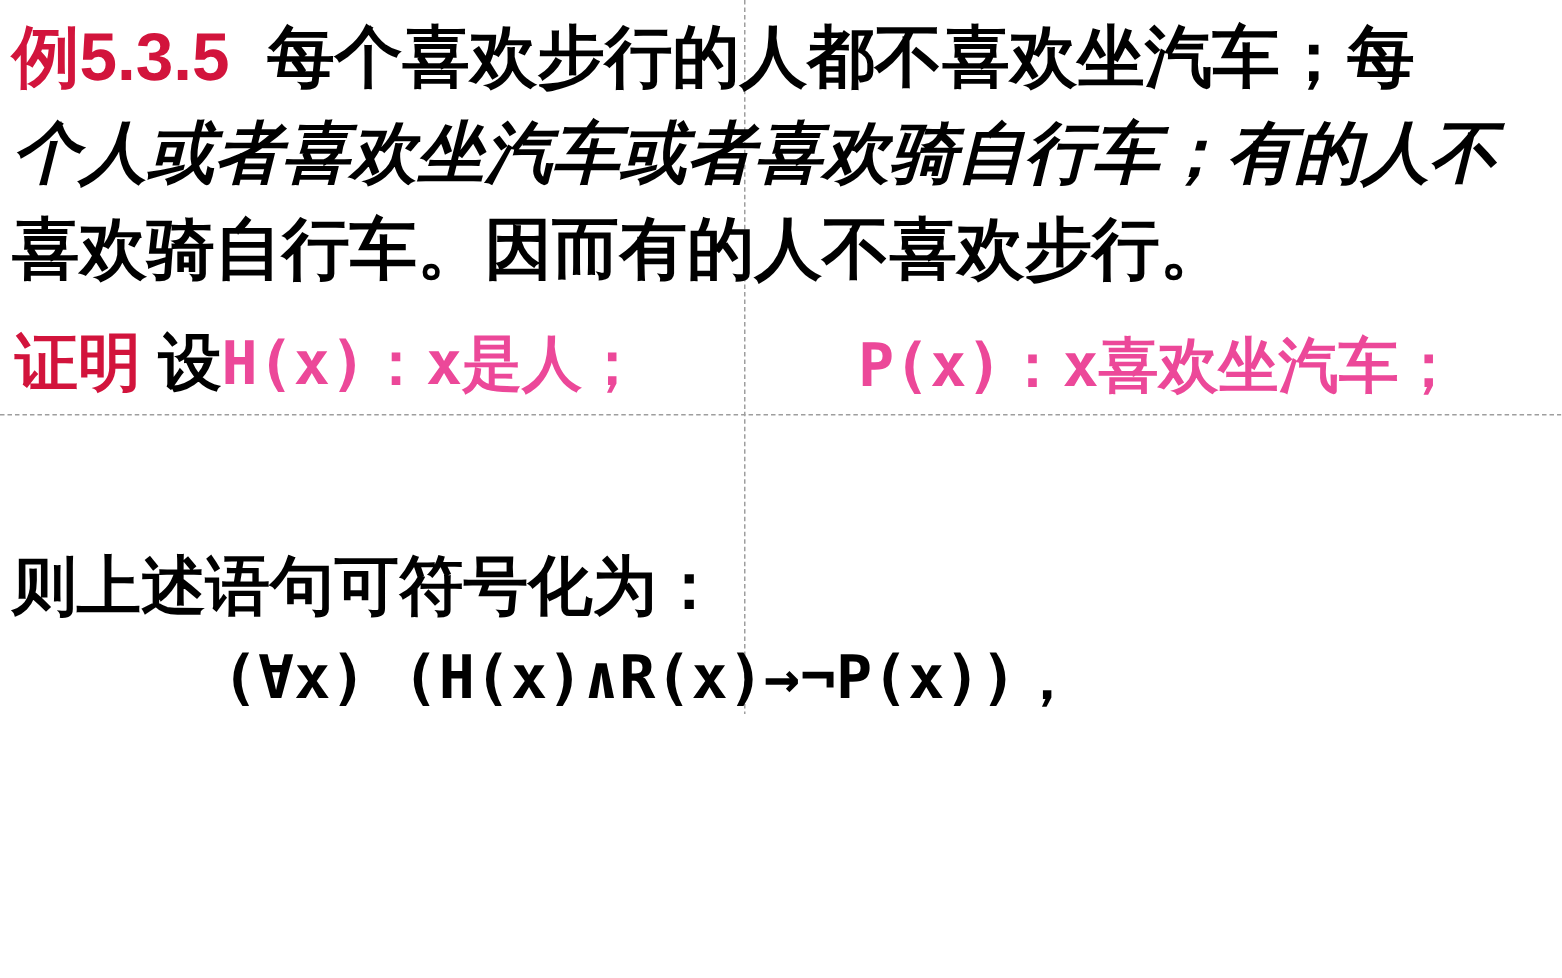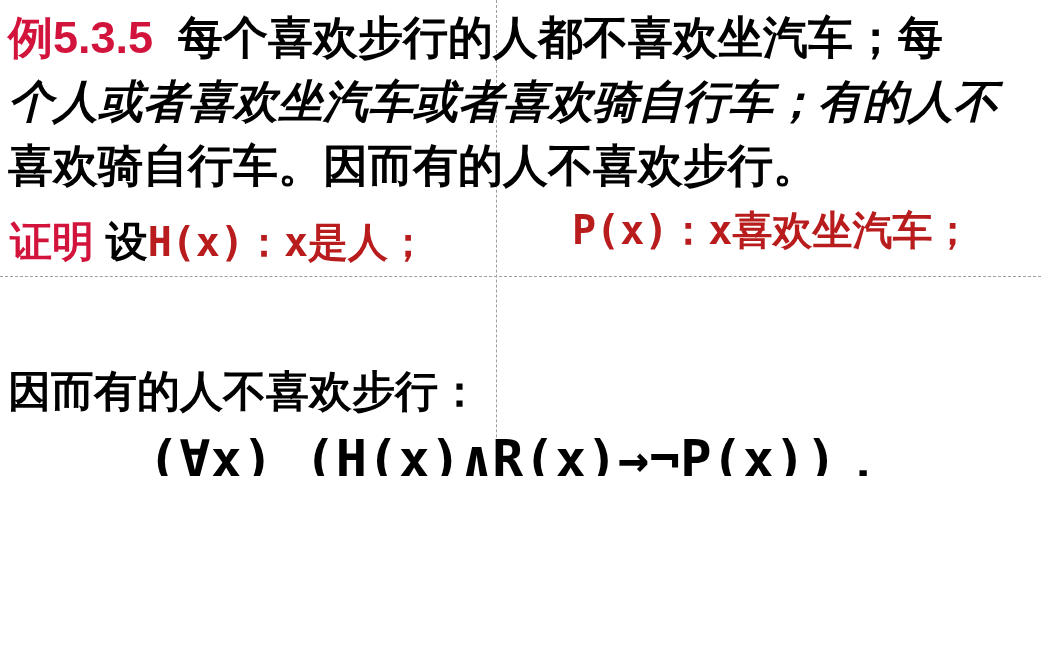--- a/index.html
+++ b/index.html
@@ -16,37 +16,37 @@
     font-family: "Liberation Sans", sans-serif;
     font-weight: bold;
     color: #000000;
   }
   .line {
     position: absolute;
     white-space: pre;
     line-height: 1.25;
   }
   .red  { color: #d2143c; }
-  .blue { color: #b91c1c; }
+  .blue { color: #ec4899; }
   .mono { font-family: "DejaVu Sans Mono", monospace; font-weight: bold; }
 
   
   .l1 { left: 8px;  top: 10px;  font-size: 45px; }
   .l2 { left: 8px;  top: 74px;  font-size: 45px; font-style: italic; }
   .l3 { left: 8px;  top: 138px; font-size: 45px; text-align: right; }
 
   
   .l4 { left: 10px; top: 216px; font-size: 42px; }
   .l4 .def { font-size: 40px; }
-  .pdef { left: 572px; top: 205px; font-size: 40px; text-align: right; }
+  .pdef { left: 572px; top: 219px; font-size: 40px; text-align: right; }
   .l5 { left: 100px; top: 295px; font-size: 40px; }
   .l6 { left: 8px;  top: 365px; font-size: 43px; }
 
   
-  .f1 { left: 148px; top: 427px; font-size: 52px; }
+  .f1 { left: 148px; top: 427px; font-size: 40px; }
   .f2 { left: 148px; top: 519px; font-size: 40px; }
   .f3 { left: 148px; top: 592px; font-size: 40px; }
 
   
   .guide-v {
     position: absolute;
     left: 496px; top: 0;
     width: 0; height: 652px;
     border-left: 1px dashed #9e9e9e;
   }
@@ -69,20 +69,20 @@
 
   <div class="line l2">个人或者喜欢坐汽车或者喜欢骑自行车；有的人不</div>
 
   <div class="line l3">喜欢骑自行车。因而有的人不喜欢步行。</div>
 
   <div class="line l4"><span class="red">证明</span><span> 设</span><span class="blue mono def">H(x)：x是人；</span></div>
 
   <div class="line pdef blue mono">P(x)：x喜欢坐汽车；</div>
 
 
-  <div class="line l6">因而有的人不喜欢步行：</div>
+  <div class="line l6">则上述语句可符号化为：</div>
 
   <div class="line f1 mono">(∀x) (H(x)∧R(x)→¬P(x))，</div>
 
 
   <div class="line f3 mono">(∃x) (H(x)∧¬Q(x))  ⇒  (∃x) (H(x)∧¬R(x))</div>
 
 </div>
 
 </body></html>

